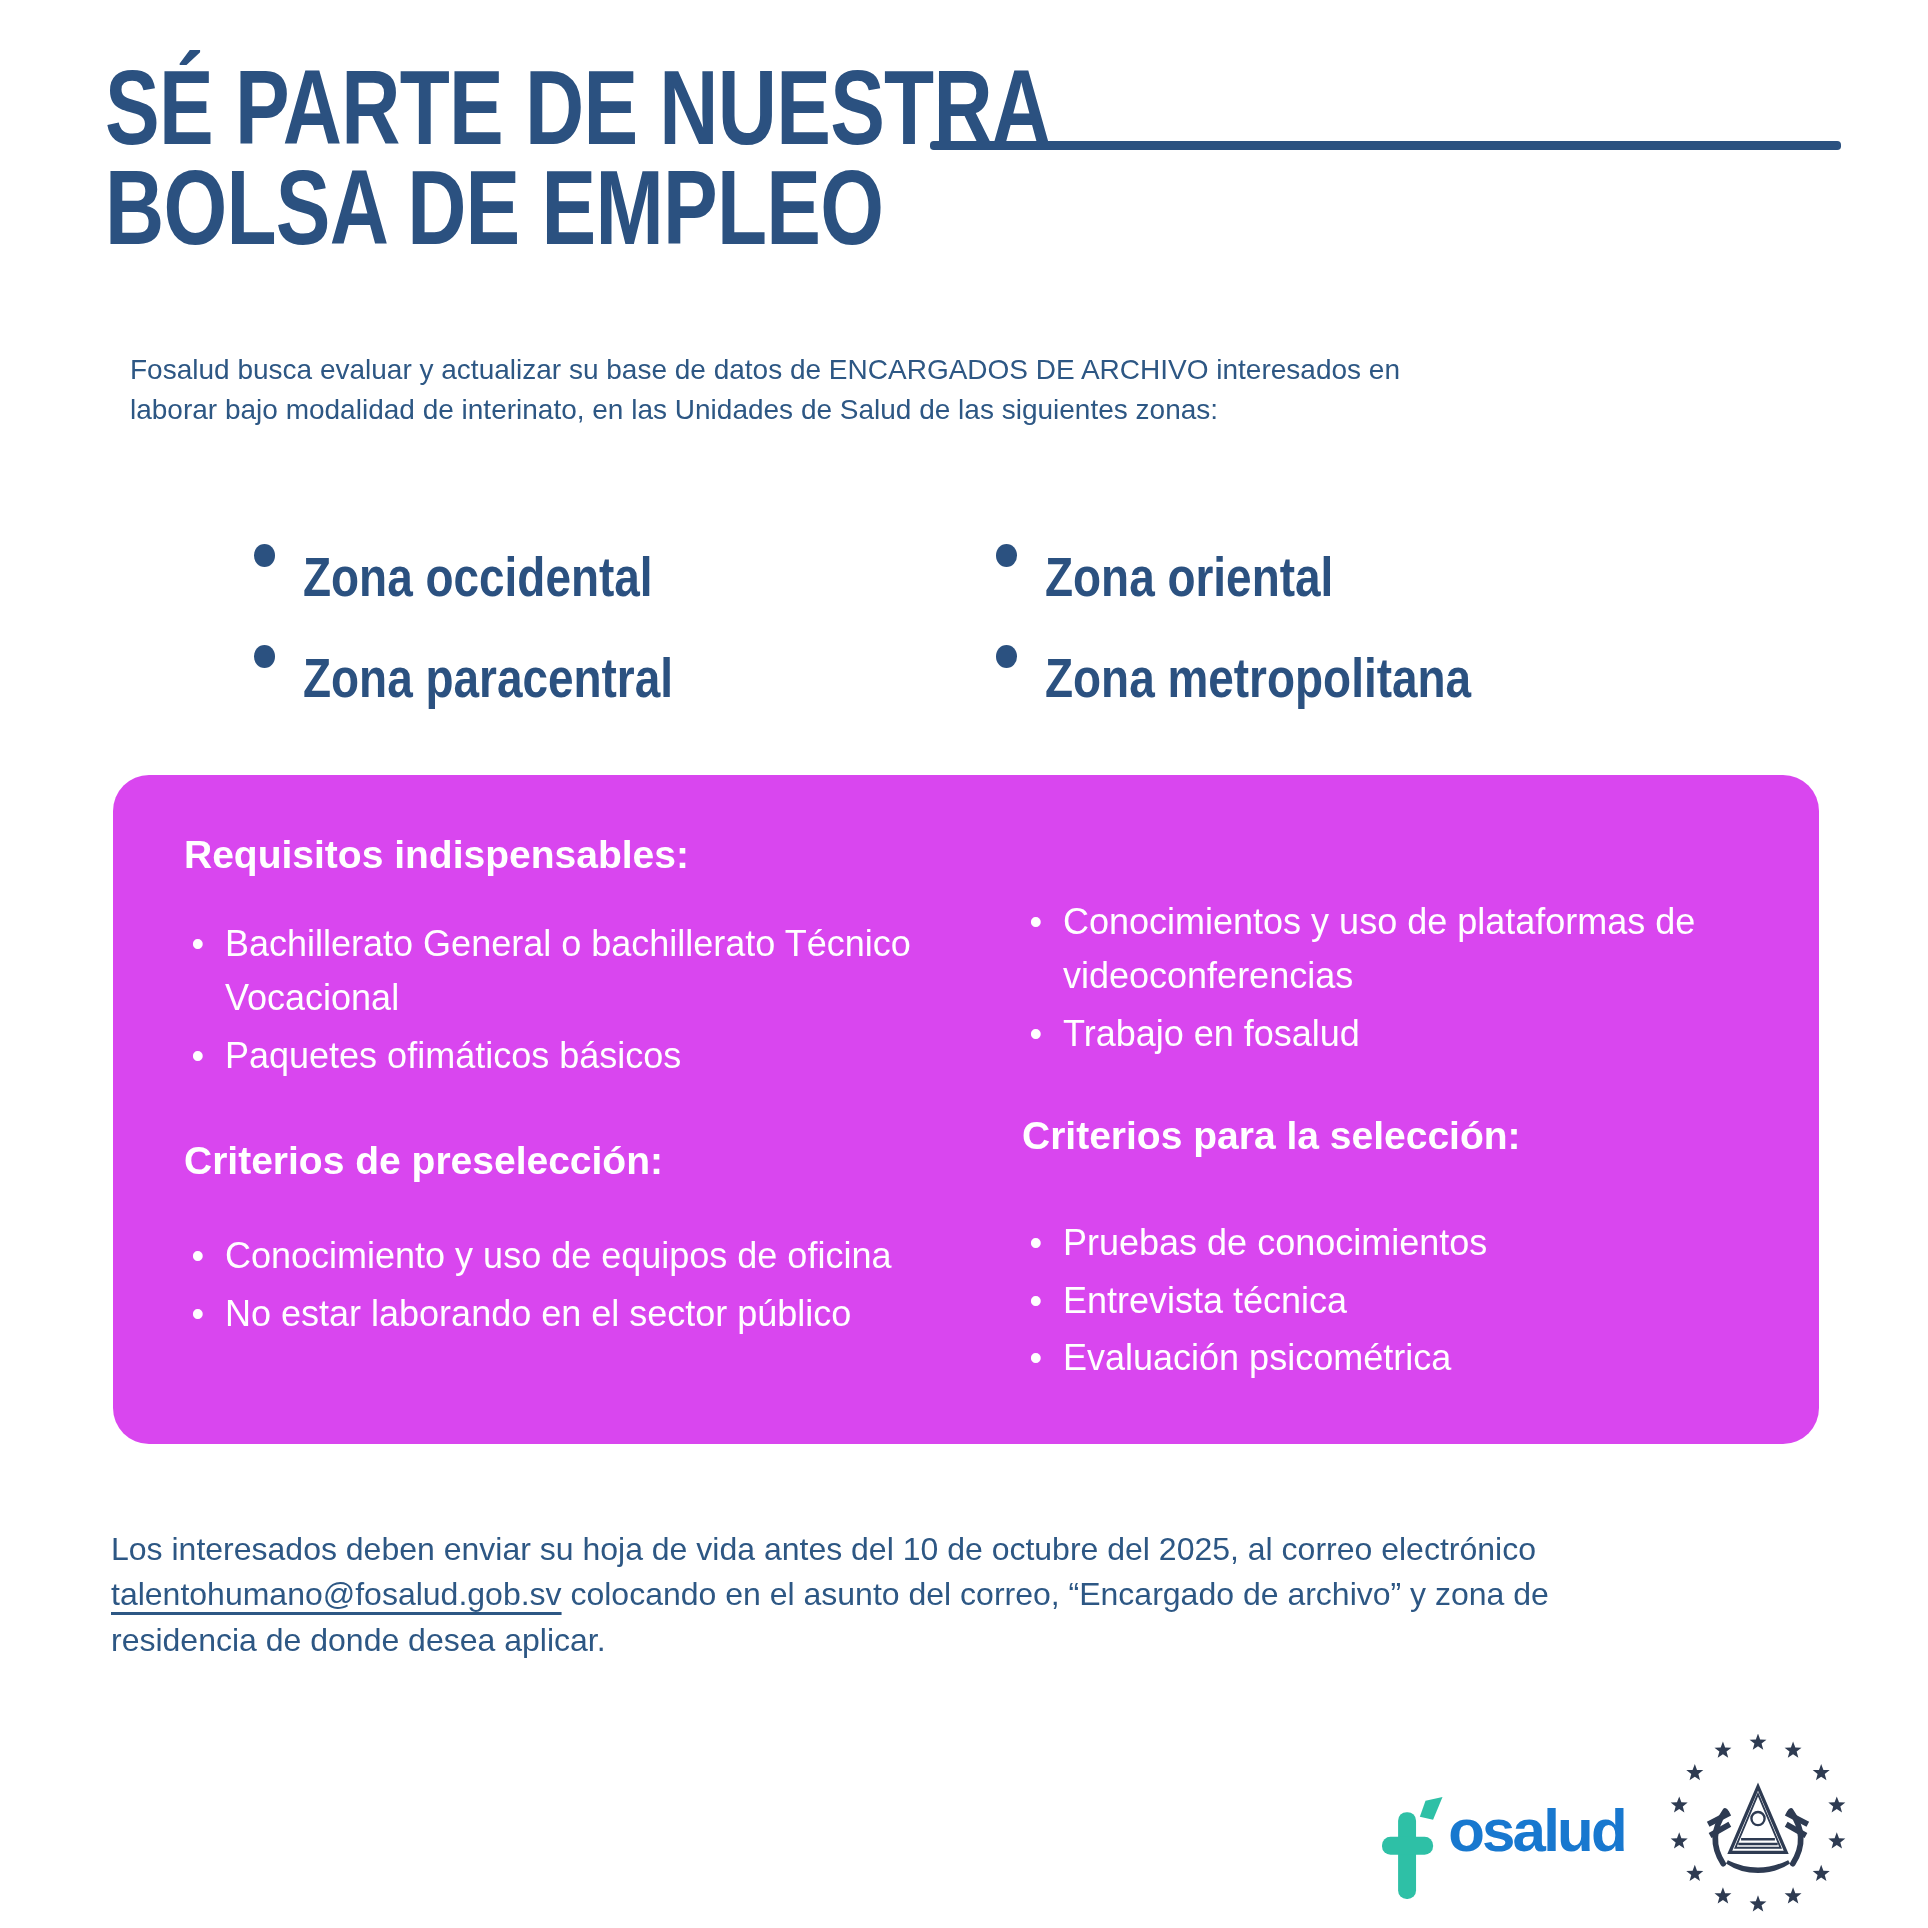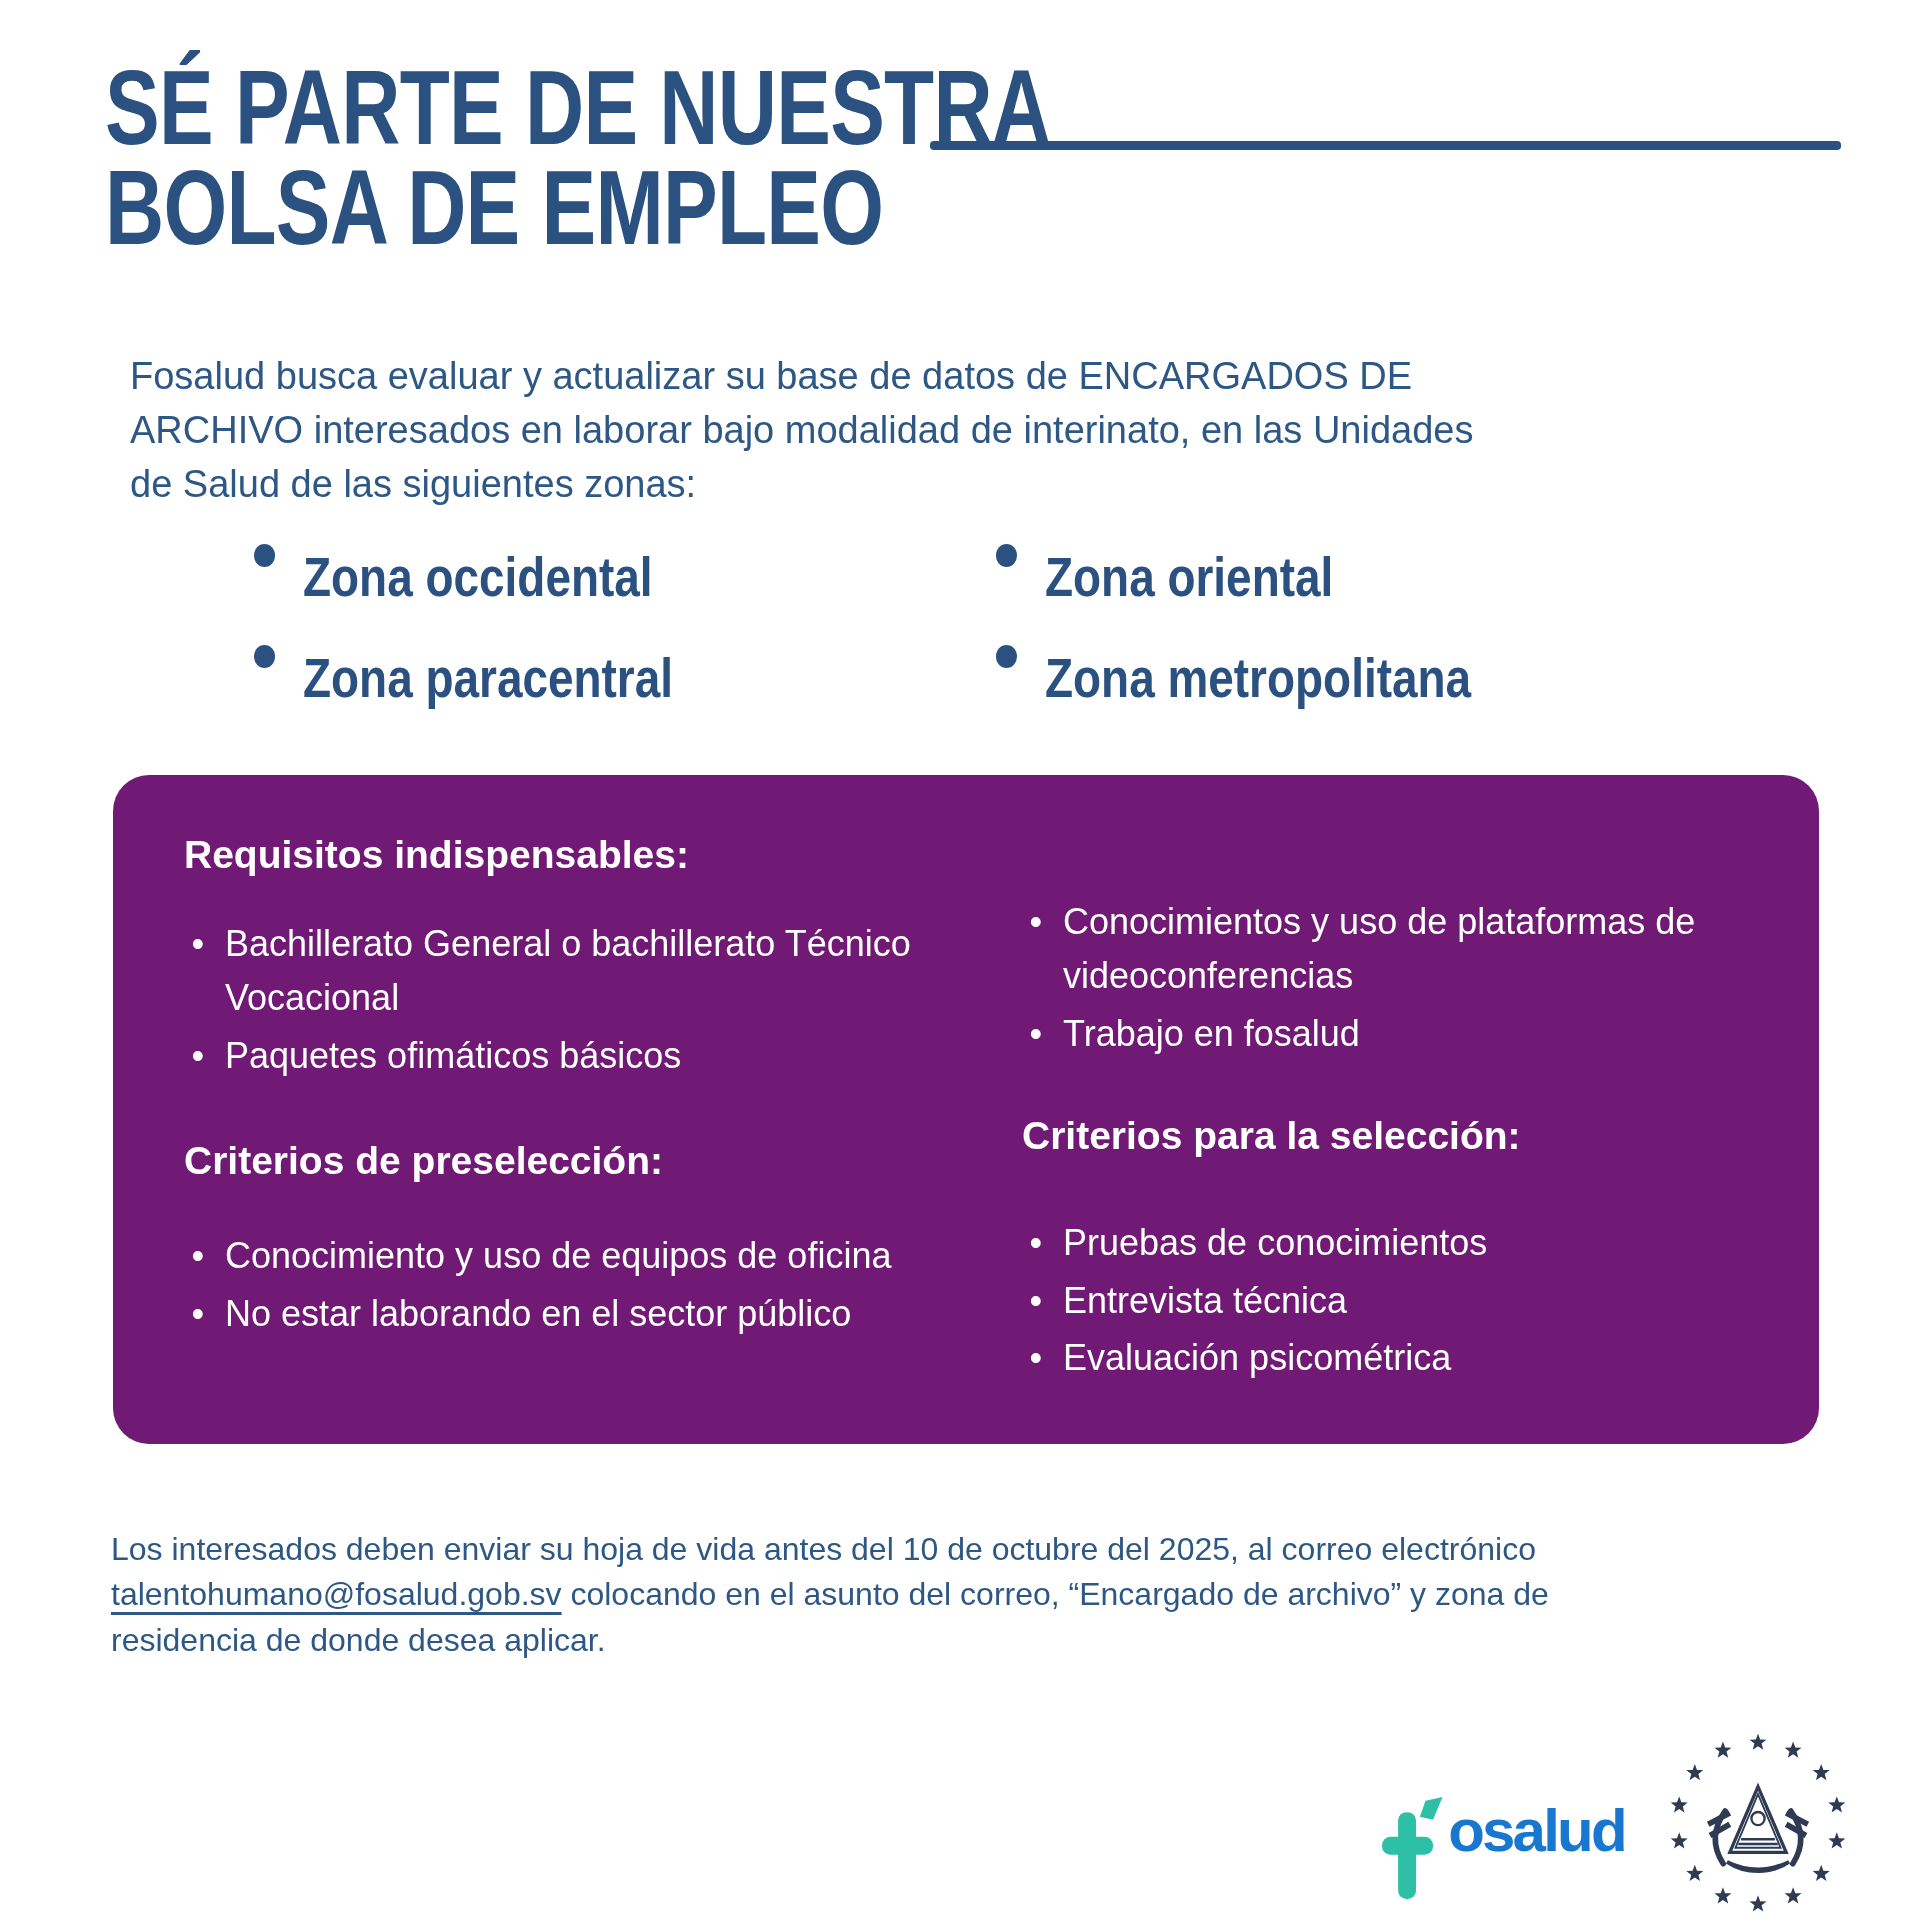--- a/index.html
+++ b/index.html
@@ -34,21 +34,21 @@
     background: #2b5180;
     border-radius: 3.8px;
   }
 
   
   .intro {
     position: absolute;
     left: 130px;
     top: 350px;
     width: 1347px;
-    font-size: 38px;
+    font-size: 28px;
     line-height: 1.42;
     color: #2d5784;
   }
 
   
   .zones-col {
     position: absolute;
     top: 544px;
     color: #2b5180;
     list-style: none;
@@ -77,21 +77,21 @@
     white-space: nowrap;
   }
 
   
   .req-box {
     position: absolute;
     left: 113px;
     top: 775px;
     width: 1706px;
     height: 669px;
-    background: #701a75;
+    background: #d946ef;
     border-radius: 36px;
     color: #ffffff;
     padding: 58px 66px 38px 71px;
     display: grid;
     grid-template-columns: 782px 1fr;
     column-gap: 56px;
   }
   .box-heading {
     font-size: 39px;
     font-weight: 700;

